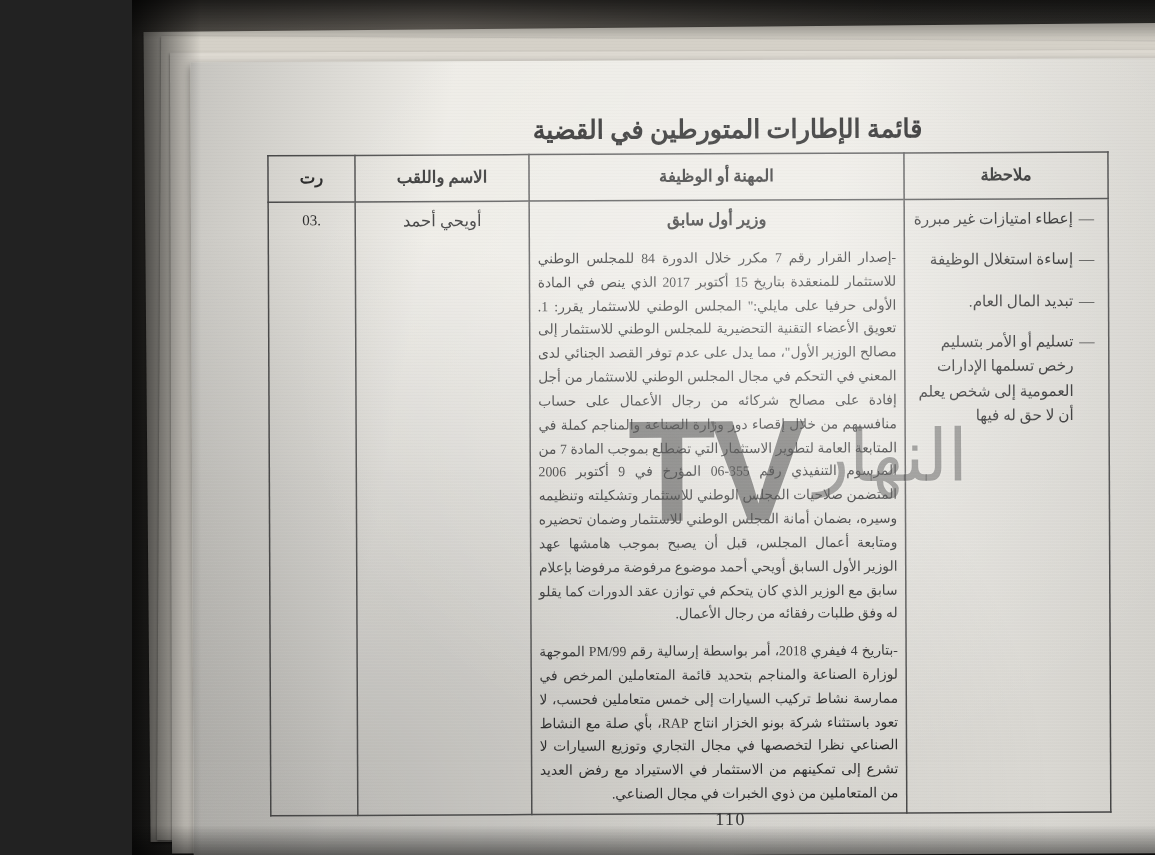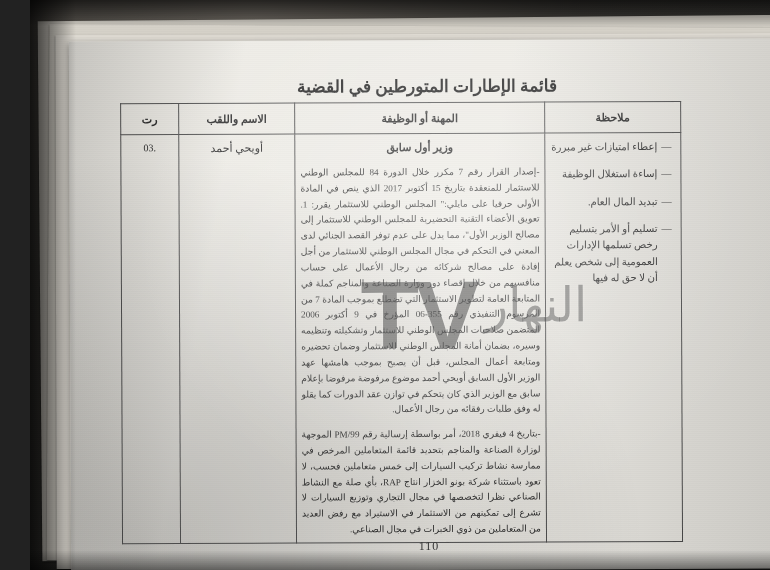--- a/index.html
+++ b/index.html
@@ -2,21 +2,21 @@
 <html lang="ar" dir="rtl"><head>
 <meta charset="utf-8">
 <style>
   html, body {
     margin: 0;
     padding: 0;
     background: #222;
   }
   #page {
     position: relative;
-    width: 740px;
+    width: 682px;
     height: 570px;
     overflow: hidden;
     background: #3a3a3a;
     font-family: "Liberation Serif", serif;
   }
 
   
   .desk {
     position: absolute;
     inset: 0;

